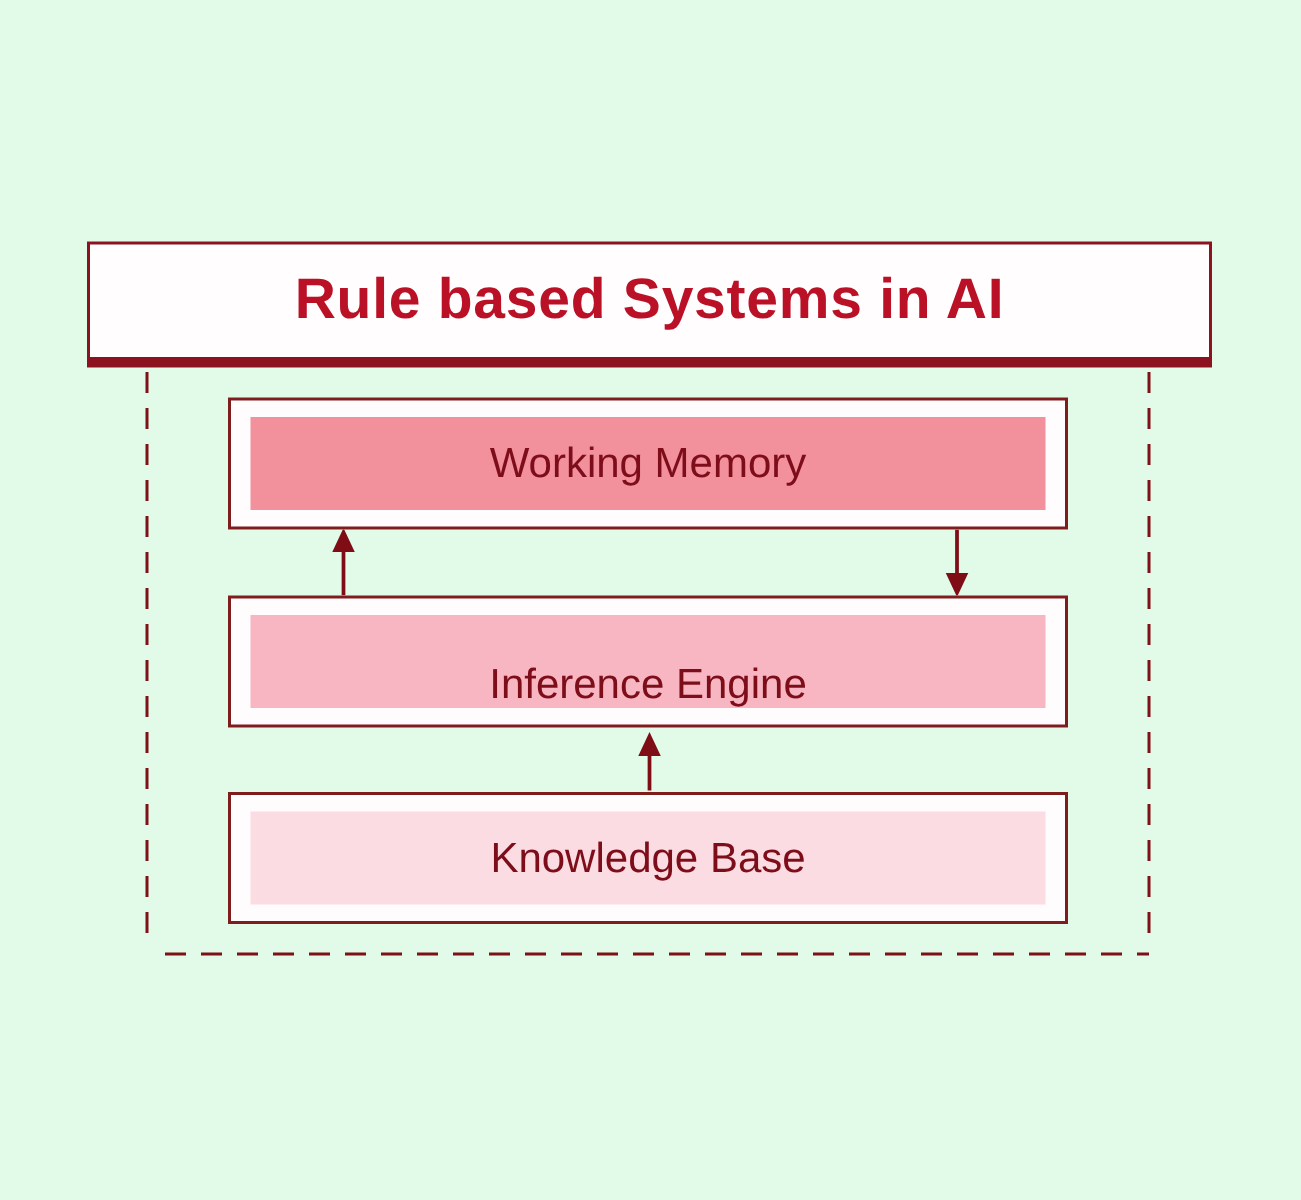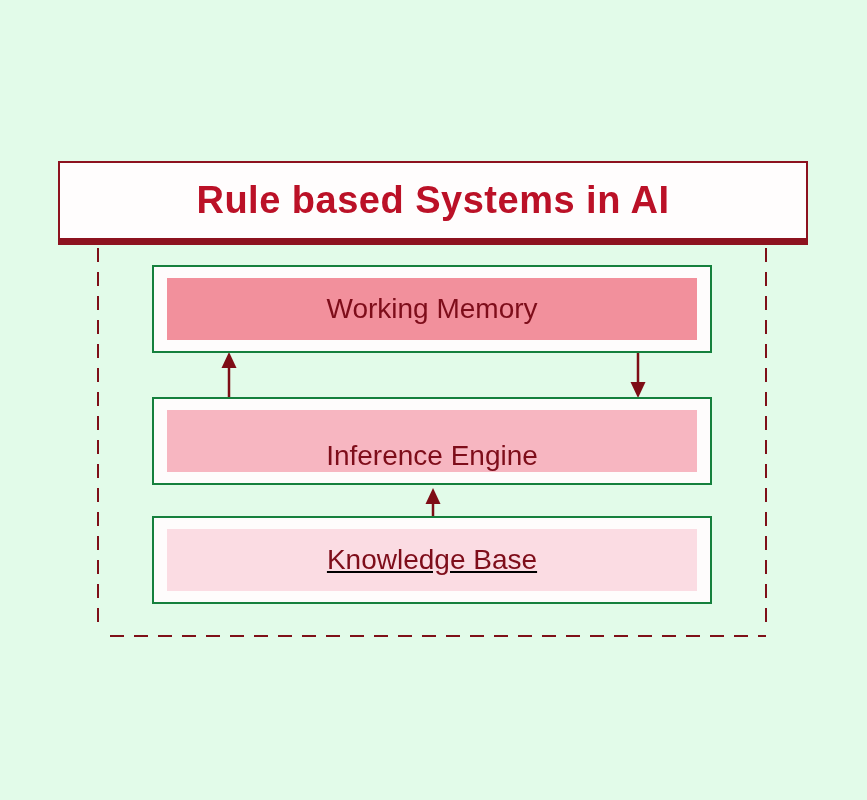--- a/index.html
+++ b/index.html
@@ -62,38 +62,38 @@
     stroke: none;
   }
   
   .node {
     position: absolute;
     left: 152px;
     width: 560px;
     height: 88px;
     box-sizing: border-box;
     background: #fefcfc;
-    border: 2px solid #15803d;
+    border: 2px solid #7f1d1d;
     padding: 11px 13px;
   }
   .node-core {
     width: 100%;
     height: 100%;
     display: flex;
     align-items: center;
     justify-content: center;
   }
   .node-label {
     font-size: 28px;
     color: #7e0d1a;
     white-space: nowrap;
   }
   #node-working-memory  { top: 265px; }
   #node-inference-engine{ top: 397px; }
-  #node-knowledge-base  { top: 516px; text-decoration: underline; }
+  #node-knowledge-base  { top: 528px; }
   #node-working-memory  .node-core { background: #f2909c; }
   #node-inference-engine .node-core { background: #f7b6c1; align-items: flex-end; }
   #node-knowledge-base  .node-core { background: #fbdce3; }
 </style>
 </head>
 <body>
 
 <div class="canvas">
 
   <div class="title-box">

